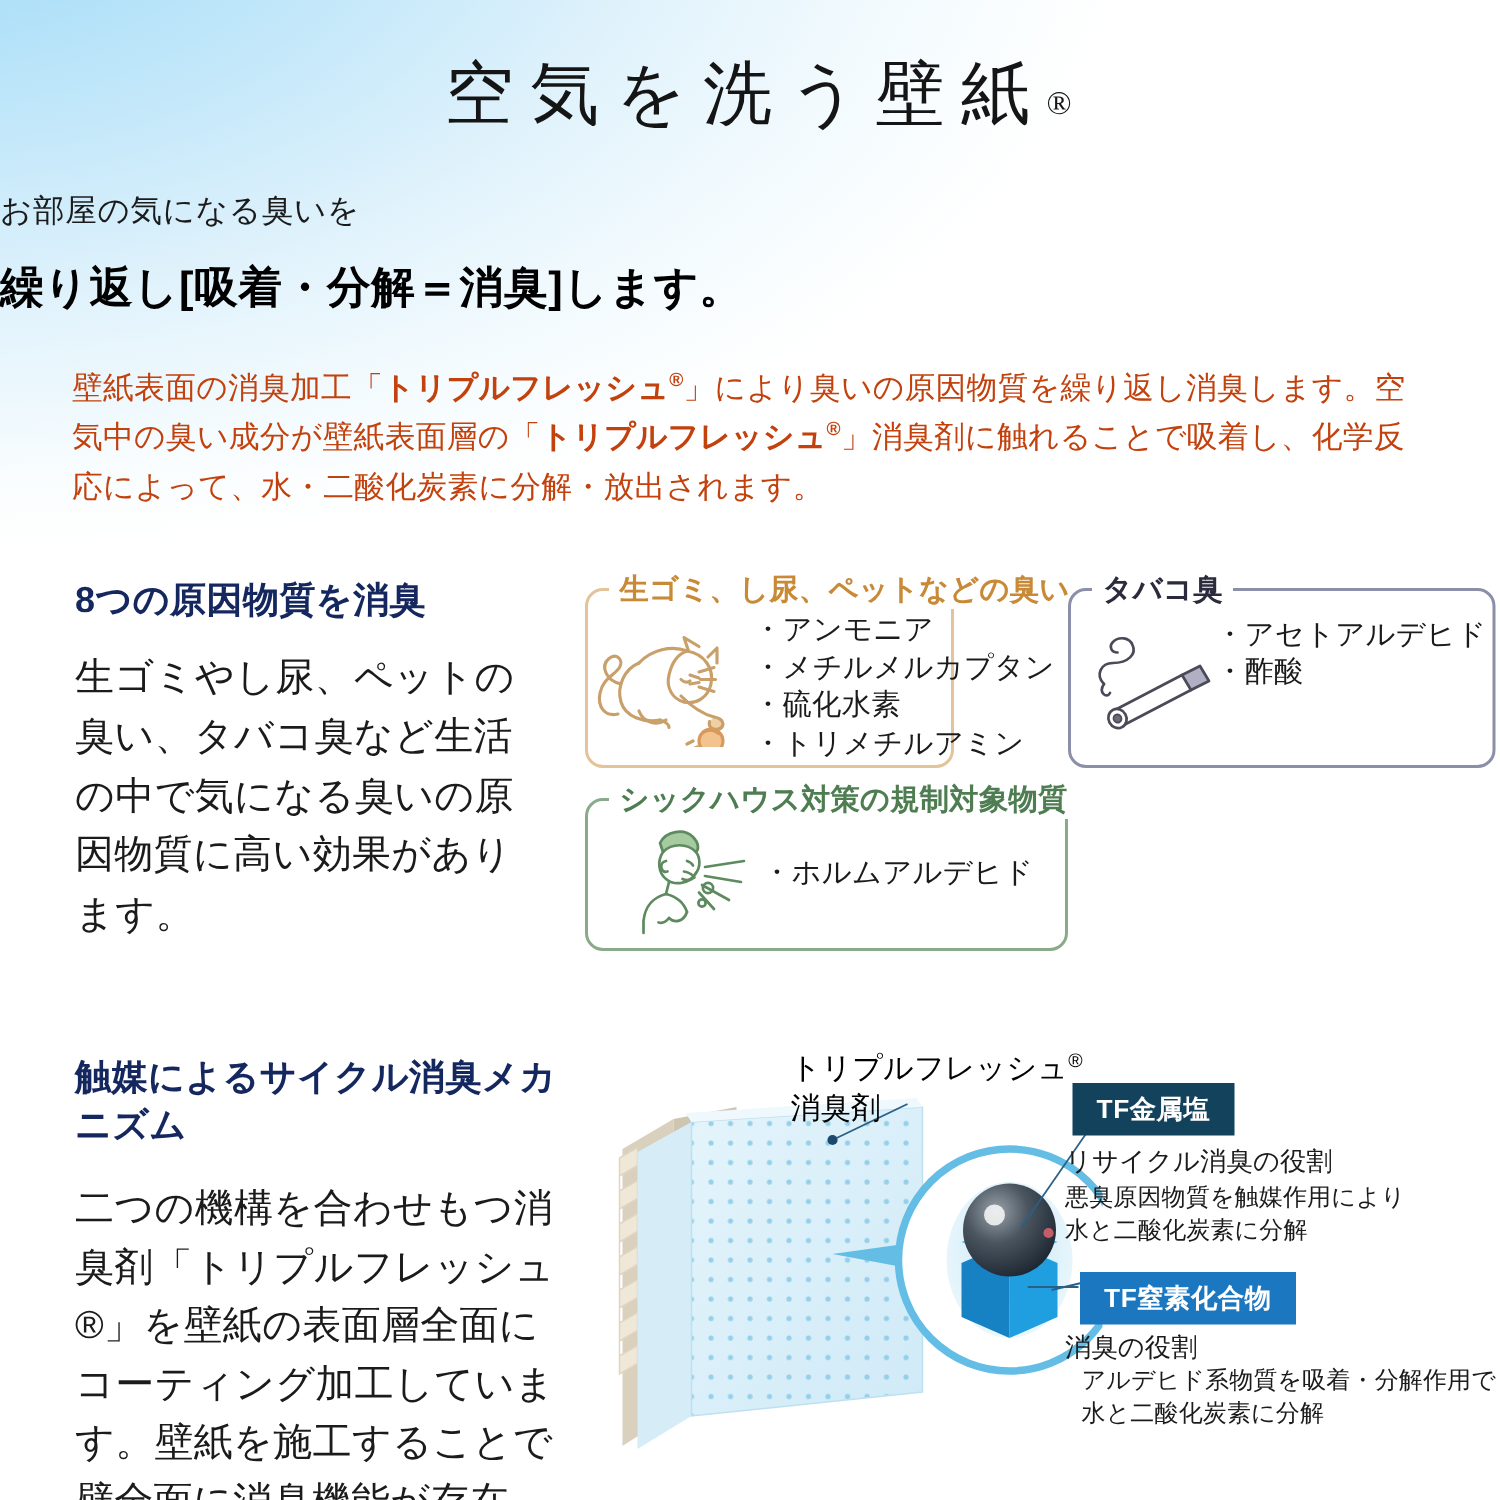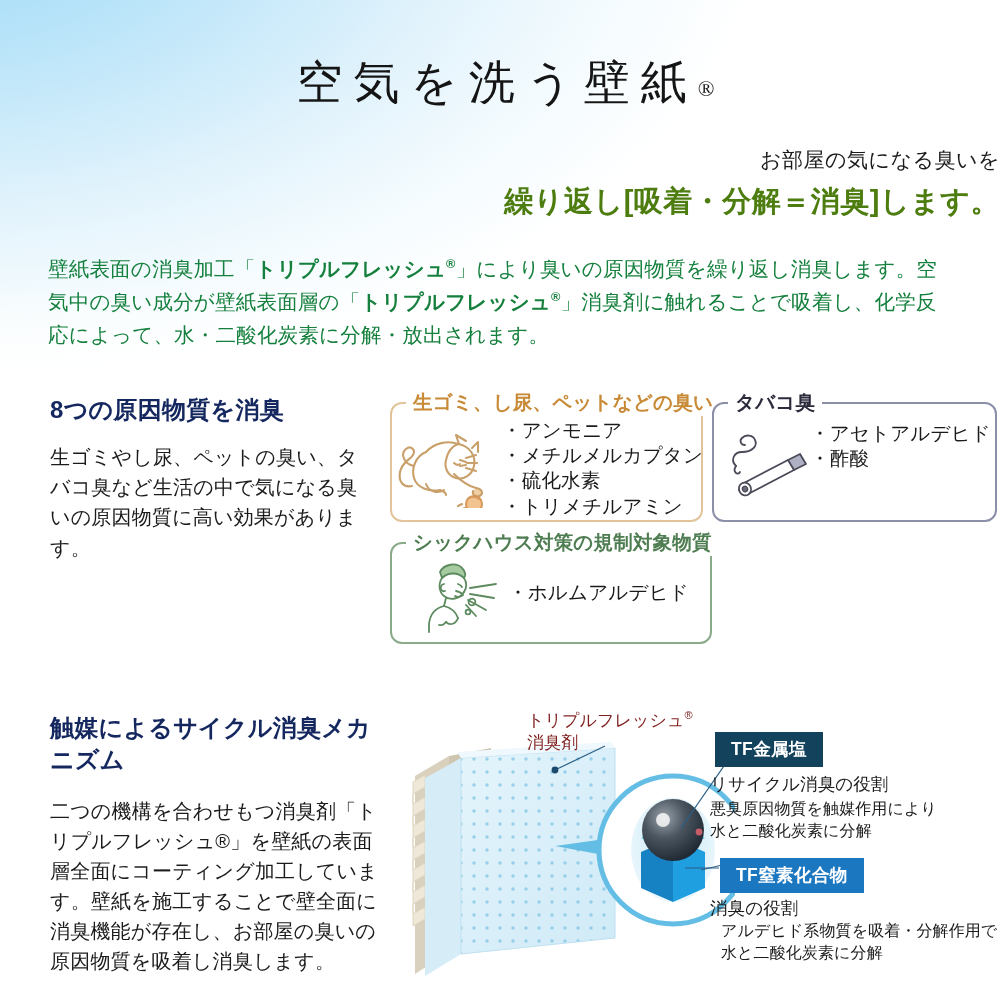--- a/index.html
+++ b/index.html
@@ -34,53 +34,53 @@
 
   .layer { position: relative; z-index: 3; }
 
   
   #page-title {
     text-align: center;
     font-family: "Liberation Serif", "DejaVu Serif", serif;
     font-size: 46px;
     letter-spacing: 11px;
     color: #151515;
-    padding-top: 52px;
+    padding-top: 32px;
     text-indent: 11px;
     font-weight: 400;
   }
   #page-title .reg { font-size: 22px; vertical-align: 2px; letter-spacing: 0; }
 
-  #subtitle-block { text-align: right; margin-top: 32px; }
+  #subtitle-block { text-align: left; margin-top: 32px; }
   #subtitle-line1 { font-size: 21px; color: #1b1b1b; letter-spacing: 0.5px; }
   #subtitle-line2 {
-    font-size: 29px; font-weight: 700; color: #4d7c0f;
-    margin-top: 8px; letter-spacing: 0.5px;
+    font-size: 29px; font-weight: 700; color: #000000;
+    margin-top: 18px; letter-spacing: 0.5px;
   }
 
   
   #intro-paragraph {
     margin: 30px 48px 0 48px;
     font-size: 20.5px;
     line-height: 1.62;
-    color: #15803d;
+    color: #c2410c;
     letter-spacing: 0.2px;
   }
   #intro-paragraph b { font-weight: 700; }
   #intro-paragraph sup { font-size: 0.62em; vertical-align: super; }
 
   
   #section-odor { position: relative; margin-top: 42px; height: 270px; }
 
   .sec-heading {
     font-size: 24px; font-weight: 700; color: #14275e;
     letter-spacing: 0.3px;
   }
   .sec-body {
-    font-size: 20px; line-height: 1.52; color: #1b1b1b;
+    font-size: 26px; line-height: 1.52; color: #1b1b1b;
     margin-top: 16px; letter-spacing: 0.2px;
   }
 
   #odor-left { position: absolute; left: 50px; top: 0; width: 310px; }
 
   
   .panel {
     position: absolute;
     border: 2px solid #ccc;
     border-radius: 12px;
@@ -96,21 +96,21 @@
     white-space: nowrap;
   }
   .panel-list {
     font-size: 19.5px;
     line-height: 1.30;
     color: #1b1b1b;
     letter-spacing: 0.2px;
   }
   .panel-list div { white-space: nowrap; }
 
-  #panel-waste { left: 390px; top: 8px; width: 313px; height: 120px; border-color: #e3c49a; }
+  #panel-waste { left: 390px; top: 8px; width: 246px; height: 120px; border-color: #e3c49a; }
   #panel-waste .panel-title { color: #c88a36; }
   #panel-waste .panel-list { position: absolute; left: 110px; top: 14px; }
   #panel-waste .illus { position: absolute; left: 4px; top: 18px; }
 
   #panel-tobacco { left: 712px; top: 8px; width: 285px; height: 120px; border-color: #8b8fa8; padding-left: 38px; }
   #panel-tobacco .panel-title { color: #2b2b3d; }
   #panel-tobacco .panel-list { position: absolute; left: 96px; top: 17px; }
   #panel-tobacco .illus { position: absolute; left: 8px; top: 20px; }
 
   #panel-sickhouse { left: 390px; top: 148px; width: 322px; height: 102px; border-color: #8aab8a; }
@@ -121,23 +121,23 @@
   
   #section-mechanism { position: relative; margin-top: 48px; height: 330px; }
   #mech-left { position: absolute; left: 50px; top: 0; width: 330px; }
   #mech-left .sec-body { margin-top: 20px; line-height: 1.50; }
 
   #mech-diagram { position: absolute; left: 405px; top: -12px; width: 595px; height: 330px; }
 
   
   .dg-label {
     position: absolute;
-    font-size: 17px;
+    font-size: 20px;
     line-height: 1.35;
-    color: #7f1d1d;
+    color: #000000;
     letter-spacing: 0.1px;
     white-space: nowrap;
   }
   #label-agent { left: 122px; top: 8px; }
   #label-agent sup { font-size: 0.65em; vertical-align: super; }
 
   .badge {
     position: absolute;
     color: #ffffff;
     font-size: 17.5px;

